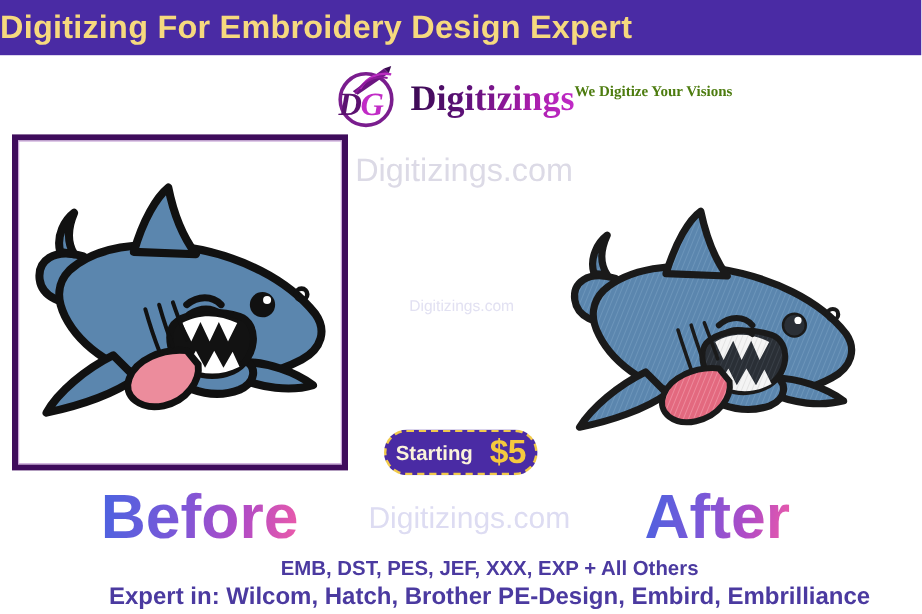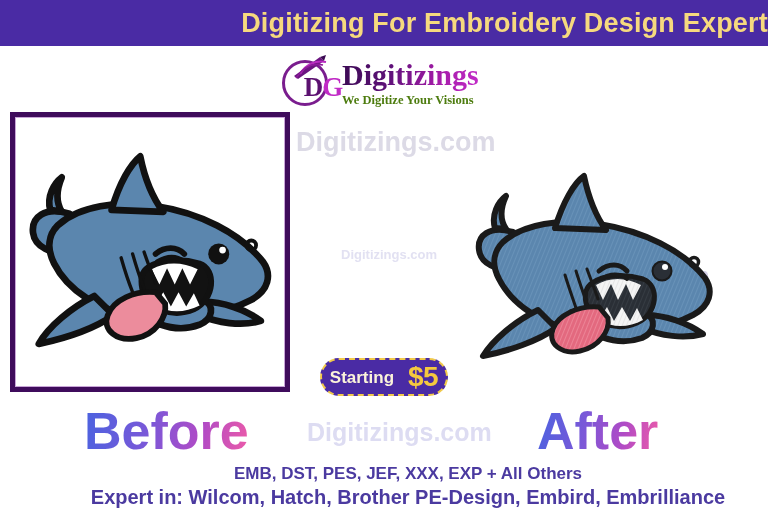--- a/index.html
+++ b/index.html
@@ -7,63 +7,63 @@
     width:768px;height:512px;overflow:hidden;
     background:#ffffff;
     font-family:"Liberation Sans", sans-serif;
     position:relative;
   }
   .page{position:relative;width:768px;height:512px;background:#fff;overflow:hidden;}
 
   
   .header{
     position:absolute;left:0;top:0;width:768px;height:46px;
-    background:#4A2BA4;display:flex;align-items:center;justify-content:flex-end;
+    background:#4A2BA4;display:flex;align-items:center;justify-content:flex-start;
   }
   .header-title{
     color:#F6D97E;font-size:27px;font-weight:bold;letter-spacing:.2px;
     font-family:"Liberation Sans", sans-serif;white-space:nowrap;
   }
 
   
   .logo{
     position:absolute;left:278px;top:52px;width:215px;height:62px;
     display:flex;align-items:center;
   }
   .logo-badge{
     position:relative;width:58px;height:58px;flex:0 0 58px;
   }
   .logo-badge .ring{
     position:absolute;left:4px;top:6px;width:46px;height:46px;border-radius:50%;
     border:3px solid #7A1D8E;box-sizing:border-box;
   }
   .logo-badge .dg{
-    position:absolute;left:20px;top:16px;width:50px;height:34px;
+    position:absolute;left:4px;top:16px;width:50px;height:34px;
     font-family:"Liberation Serif", serif;font-weight:bold;font-size:27px;
-    letter-spacing:-1px;line-height:34px;text-align:center;
+    letter-spacing:-1px;line-height:34px;font-style:italic;
   }
   .logo-badge .dg .d{color:#5B1170;}
   .logo-badge .dg .g{color:#C12BC6;}
   .logo-badge .needle{
     position:absolute;left:12px;top:0px;width:40px;height:26px;
   }
-  .logo-text{margin-left:6px;display:flex;flex-direction:column;justify-content:center;}
+  .logo-text{margin-left:6px;display:flex;flex-direction:row;justify-content:center;}
   .logo-word{
     font-family:"Liberation Serif", serif;font-weight:bold;font-size:30px;line-height:32px;
     background:linear-gradient(100deg,#3A0A52 0%,#5E1179 35%,#A41CA8 70%,#C32BC9 100%);
     -webkit-background-clip:text;background-clip:text;color:transparent;
     white-space:nowrap;
   }
   .logo-tag{
     font-family:"Liberation Serif", serif;font-weight:bold;font-size:12.5px;line-height:16px;
     color:#4d7c0f;white-space:nowrap;margin-top:1px;
   }
 
   
-  .wm{position:absolute;font-weight:bold;white-space:nowrap;user-select:none;}
+  .wm{position:absolute;font-weight:normal;white-space:nowrap;user-select:none;}
   .wm-1{left:296px;top:127px;font-size:27px;color:#DCDAE6;}
   .wm-2{left:341px;top:247px;font-size:13px;color:#E2E1F2;}
   .wm-3{left:307px;top:418px;font-size:25px;color:#DDDCF2;}
   .wm-4{left:525px;top:262px;font-size:25px;color:#CFCBE6;opacity:.85;}
 
   
   .before-frame{
     position:absolute;left:10px;top:112px;width:280px;height:280px;
     box-sizing:border-box;background:#fff;
     border:5px solid #3F0C5C;outline:1px solid #C9A6D8;outline-offset:-6px;

